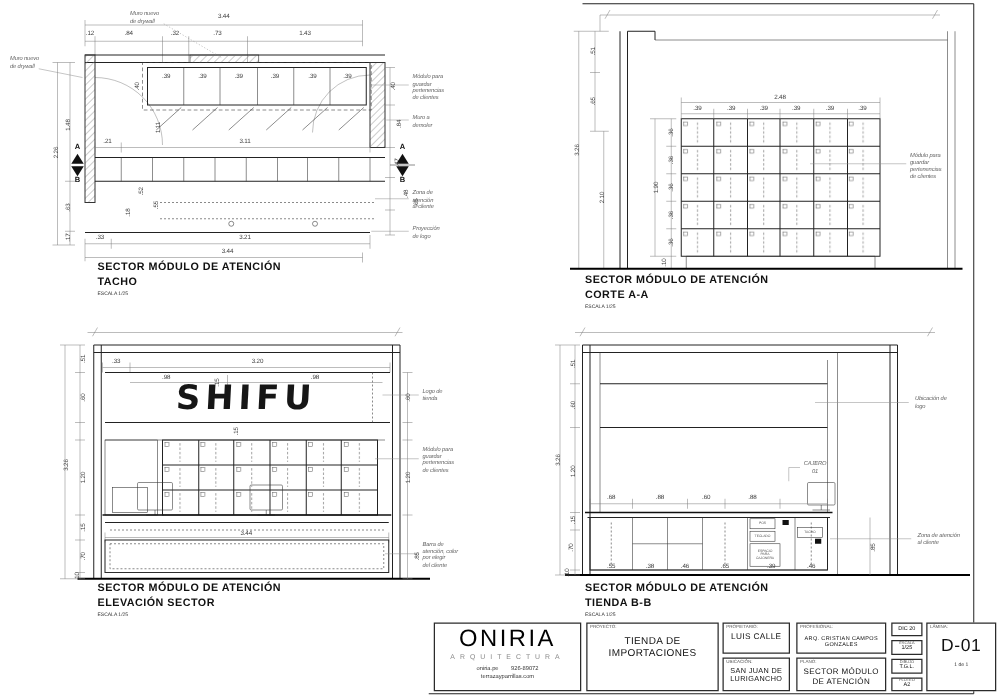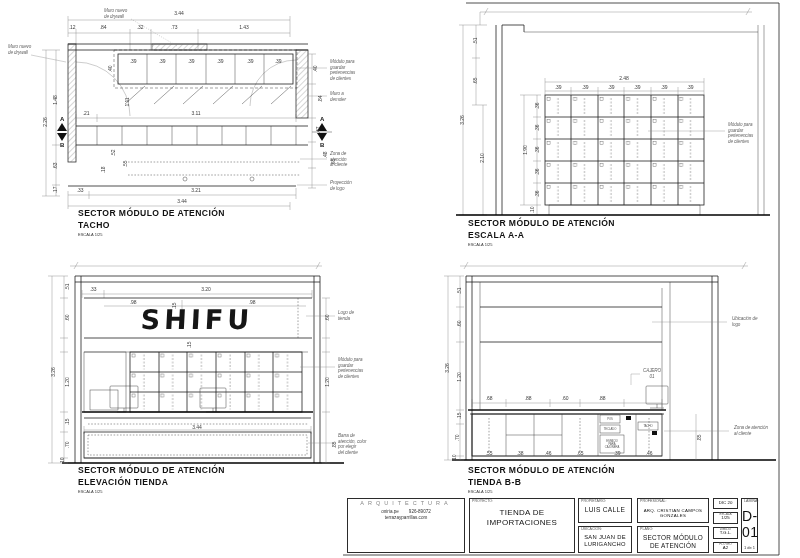--- a/index.html
+++ b/index.html
@@ -354,26 +354,26 @@
 
 <div class="shifu">SHIFU</div>
 
 <div class="vtitle" style="left:78px;top:208px">
   <div class="vt1">SECTOR MÓDULO DE ATENCIÓN</div>
   <div class="vt1">TACHO</div>
   <div class="vt2">ESCALA 1/25</div>
 </div>
 <div class="vtitle" style="left:468px;top:218px">
   <div class="vt1">SECTOR MÓDULO DE ATENCIÓN</div>
-  <div class="vt1">ESCALA A-A</div>
+  <div class="vt1">CORTE A-A</div>
   <div class="vt2">ESCALA 1/25</div>
 </div>
 <div class="vtitle" style="left:78px;top:465px">
   <div class="vt1">SECTOR MÓDULO DE ATENCIÓN</div>
-  <div class="vt1">ELEVACIÓN TIENDA</div>
+  <div class="vt1">ELEVACIÓN SECTOR</div>
   <div class="vt2">ESCALA 1/25</div>
 </div>
 <div class="vtitle" style="left:468px;top:465px">
   <div class="vt1">SECTOR MÓDULO DE ATENCIÓN</div>
   <div class="vt1">TIENDA B-B</div>
   <div class="vt2">ESCALA 1/25</div>
 </div>
 
 <div id="label-layer">
       <div class="lbl d" style="left: 179px; top: 14px;">3.44</div>
@@ -502,20 +502,21 @@
       <div class="lbl t" style="left: 610px; top: 419px;">POS</div>
       <div class="lbl t" style="left: 610px; top: 429px;">TECLADO</div>
       <div class="lbl t" style="left: 612px; top: 444px;">ESPACIO
 PARA
 CAJONERA</div>
       <div class="lbl t" style="left: 648px; top: 426px;">TACHO</div>
     </div>
 
 <div>
   <div class="tb-box" style="left:347px;top:498px;width:118px;height:55px">
+    <div class="oniria">ONIRIA</div>
     <div class="oniria-sub">ARQUITECTURA</div>
     <div class="oniria-contact">
       <span>oniria.pe</span>
       <span>926-89072</span>
     </div>
     <div class="oniria-site">terrazayparrillas.com</div>
   </div>
 
   <div class="tb-box" style="left:469px;top:498px;width:106px;height:55px">
     <div class="tb-label">PROYECTO:</div>
@@ -549,20 +550,20 @@
   </div>
   <div class="tb-box" style="left:713px;top:527px;width:25px;height:12px">
     <div class="cell-label">DIBUJO</div>
     <div class="cell-value">T.G.L.</div>
   </div>
   <div class="tb-box" style="left:713px;top:542px;width:25px;height:11px">
     <div class="cell-label">PLOTEO</div>
     <div class="cell-value">A2</div>
   </div>
 
-  <div class="tb-box" style="left:741px;top:498px;width:17px;height:55px">
+  <div class="tb-box" style="left:741px;top:498px;width:56px;height:55px">
     <div class="tb-label">LÁMINA:</div>
     <div class="lamina-num">D-01</div>
     <div class="lamina-page">1 de 1</div>
   </div>
 </div>
 
 </div>
 
 </body></html>

